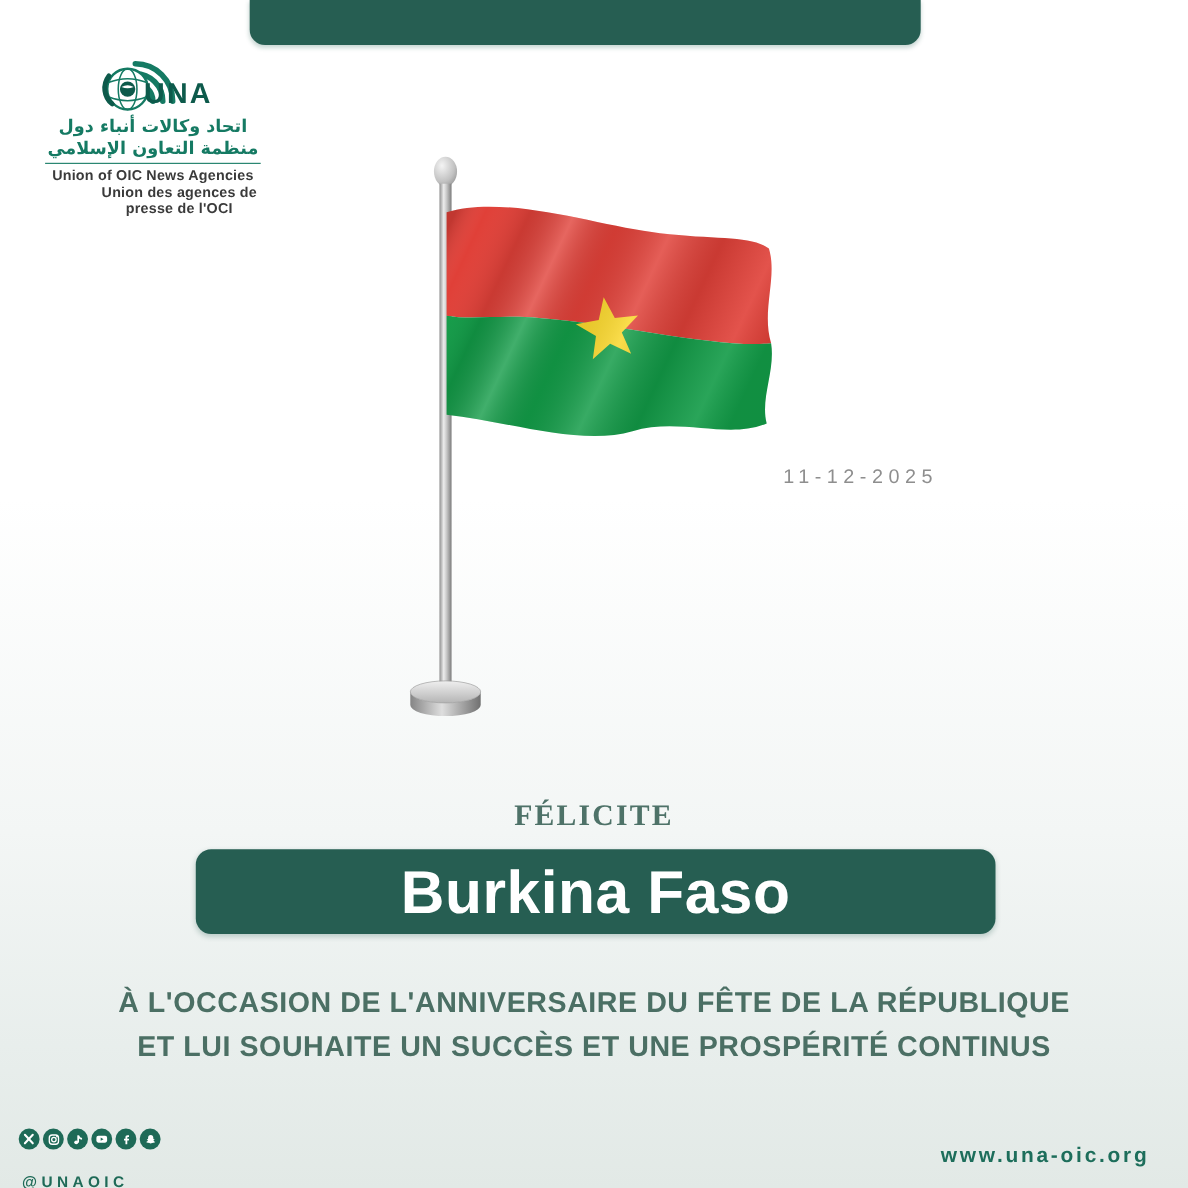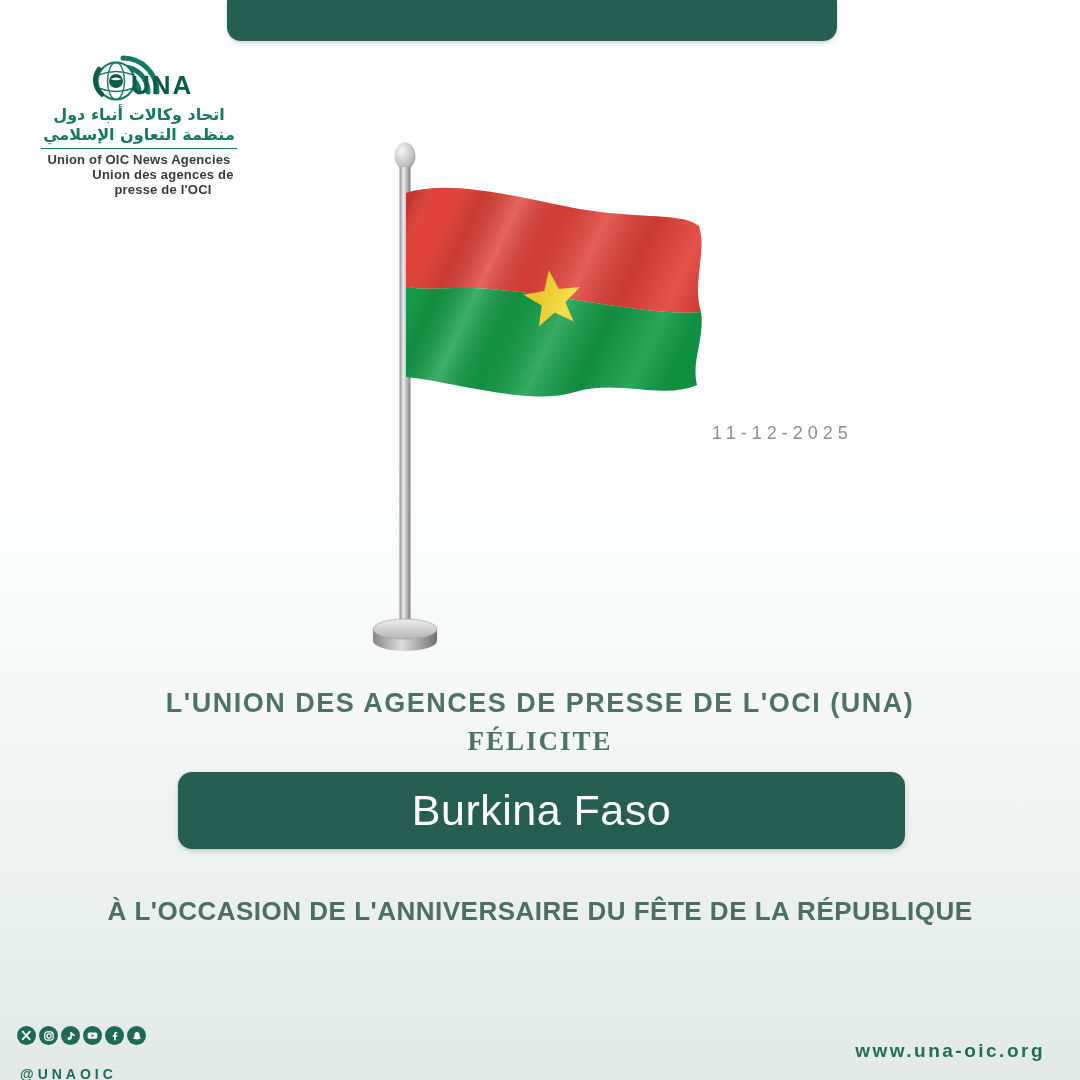--- a/index.html
+++ b/index.html
@@ -41,21 +41,21 @@
   .intro-2{top:726px;font-size:27px;letter-spacing:2px;font-family:Liberation Serif, serif;}
   .occasion-1{top:896px;font-size:26px;letter-spacing:.5px;color:#4b6f64;}
   .occasion-2{top:936px;font-size:26px;letter-spacing:.5px;color:#4b6f64;}
 
   
   .country-banner{
     left:178px;top:772px;width:727px;height:77px;background:#265e52;border-radius:14px;
     display:flex;align-items:center;justify-content:center;
     box-shadow:0 2px 5px rgba(38,94,82,.25);
   }
-  .country-name{color:#ffffff;font-size:43px;font-weight:400;letter-spacing:.5px;}
+  .country-name{color:#ffffff;font-size:55px;font-weight:700;letter-spacing:.5px;}
 
   
   .social-row{left:17px;top:1026px;display:flex;gap:3px;}
   .soc{
     width:19px;height:19px;border-radius:50%;background:#1e6a57;
     display:flex;align-items:center;justify-content:center;
   }
   .soc svg{display:block;}
   .social-handle{
     left:20px;top:1066px;font-size:14px;font-weight:800;letter-spacing:4px;color:#1e6a57;
@@ -147,28 +147,28 @@
       <path fill="#129b47" d="M406,287 C428,291 457,286 490,289 C565,295 655,317 701,312 C705,337 691,362 697,385 C662,400 618,379 575,392 C528,406 462,383 406,377 Z"></path>
       <polygon fill="#f9d629" points="548.8,270.3 558.9,289.0 580.0,286.9 565.3,302.2 573.8,321.6 554.7,312.4 538.9,326.5 541.8,305.5 523.5,294.8 544.3,291.0"></polygon>
       <g clip-path="url(#flagClip)">
         <rect x="380" y="160" width="340" height="250" fill="url(#folds)"></rect>
       </g>
     </g>
   </svg>
 
   <div class="abs date-label">11-12-2025</div>
 
-  <div class="abs msg intro-1">L'UNION DES AGENCES DE PRESSE DE L'OCI (UNA)</div>
   <div class="abs msg intro-2">FÉLICITE</div>
 
   <div class="abs country-banner">
     <span class="country-name">Burkina Faso</span>
   </div>
 
   <div class="abs msg occasion-1">À L'OCCASION DE L'ANNIVERSAIRE DU FÊTE DE LA RÉPUBLIQUE</div>
+  <div class="abs msg occasion-2">ET LUI SOUHAITE UN SUCCÈS ET UNE PROSPÉRITÉ CONTINUS</div>
 
   <div class="abs social-row">
     <span class="soc">
       <svg width="11" height="11" viewBox="0 0 20 20">
         <path d="M3,3 L16,17 M16,3 L3,17" stroke="#ffffff" stroke-width="3.4" stroke-linecap="round"></path>
       </svg>
     </span>
     <span class="soc">
       <svg width="12" height="12" viewBox="0 0 20 20">
         <rect x="3" y="3" width="14" height="14" rx="4.5" fill="none" stroke="#ffffff" stroke-width="2"></rect>

